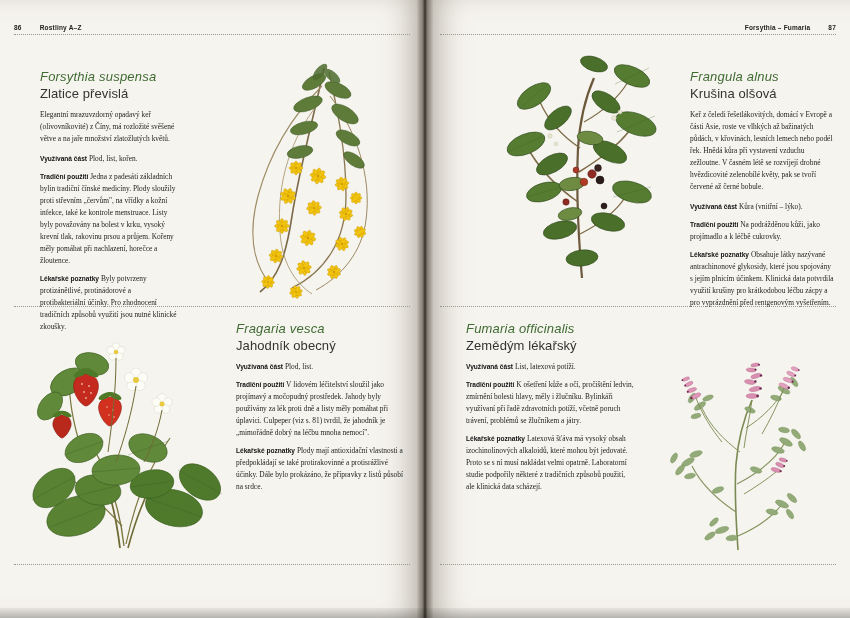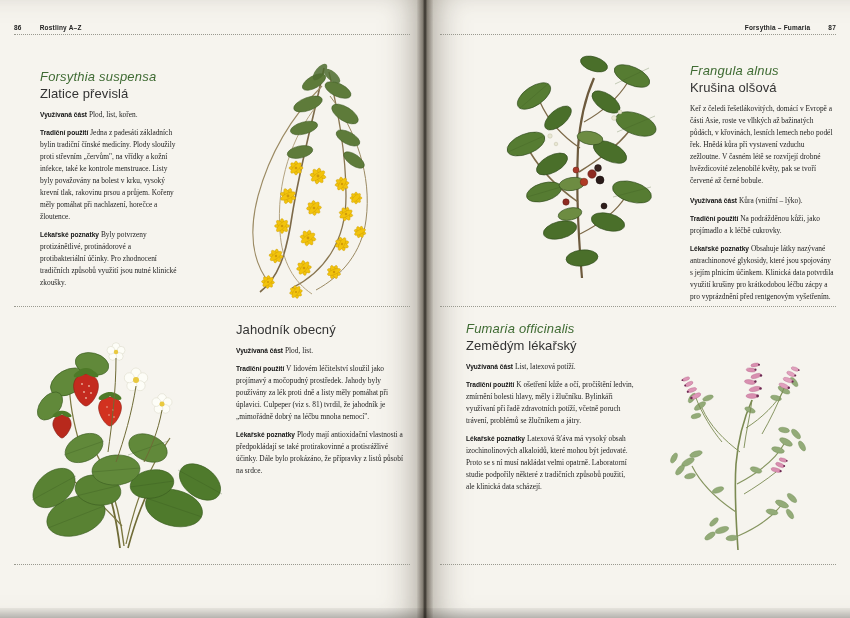--- a/index.html
+++ b/index.html
@@ -148,20 +148,21 @@
 
   <div class="rule-dotted" style="left:14px; top:306px; width:396px;"></div>
   <div class="rule-dotted" style="left:440px; top:306px; width:396px;"></div>
 
   <div class="rule-dotted" style="left:14px; top:564px; width:396px;"></div>
   <div class="rule-dotted" style="left:440px; top:564px; width:396px;"></div>
 
   <div class="textcol" style="left:40px; top:70px; width:138px;">
     <div class="entry-title">Forsythia suspensa</div>
     <div class="entry-common">Zlatice převislá</div>
+    <div class="intro">Elegantní mrazuvzdorný opadavý keř (olivovníkovité) z Číny, má rozložité svěšené větve a na jaře množství zlatožlutých květů.</div>
     <p class="para"><span class="lbl">Využívaná část</span> <span>Plod, list, kořen.</span></p>
     <p class="para"><span class="lbl">Tradiční použití</span> <span>Jedna z padesáti základních bylin tradiční čínské medicíny. Plody sloužily proti střevním „červům", na vřídky a kožní infekce, také ke kontrole menstruace. Listy byly považovány na bolest v krku, vysoký krevní tlak, rakovinu prsou a průjem. Kořeny měly pomáhat při nachlazení, horečce a žloutence.</span></p>
     <p class="para"><span class="lbl">Lékařské poznatky</span> <span>Byly potvrzeny protizánětlivé, protinádorové a protibakteriální účinky. Pro zhodnocení tradičních způsobů využití jsou nutné klinické zkoušky.</span></p>
   </div>
 
   <div class="art" style="left:196px; top:56px;">
     <svg width="210" height="245" viewBox="0 0 210 245" aria-hidden="true">
 
       <path d="M128 12 C 118 60, 104 110, 96 160 C 90 200, 82 222, 64 236" fill="none" stroke="#7d6a49" stroke-width="1.6"></path>
       <path d="M133 16 C 142 56, 150 96, 150 140 C 150 186, 128 216, 96 232" fill="none" stroke="#8a7751" stroke-width="1.3"></path>
@@ -298,21 +299,21 @@
             <circle cx="80" cy="200" r="1.2"></circle>
           <circle cx="108" cy="212" r="1.3"></circle>
             <circle cx="138" cy="216" r="1.2"></circle>
           <circle cx="72" cy="226" r="1.1"></circle>
             <circle cx="100" cy="236" r="1.1"></circle>
         </g>
       </g>
     </svg>
   </div>
 
-  <div class="textcol" style="left:690px; top:64px; width:144px;">
+  <div class="textcol" style="left:690px; top:70px; width:144px;">
     <div class="entry-title">Frangula alnus</div>
     <div class="entry-common">Krušina olšová</div>
     <div class="intro">Keř z čeledi řešetlákovitých, domácí v Evropě a části Asie, roste ve vlhkých až bažinatých půdách, v křovinách, lesních lemech nebo podél řek. Hnědá kůra při vystavení vzduchu zežloutne. V časném létě se rozvíjejí drobné hvězdicovité zelenobílé květy, pak se tvoří červené až černé bobule.</div>
     <p class="para"><span class="lbl">Využívaná část</span> <span>Kůra (vnitřní – lýko).</span></p>
     <p class="para"><span class="lbl">Tradiční použití</span> <span>Na podrážděnou kůži, jako projímadlo a k léčbě cukrovky.</span></p>
     <p class="para"><span class="lbl">Lékařské poznatky</span> <span>Obsahuje látky nazývané antrachinonové glykosidy, které jsou spojovány s jejím plnicím účinkem. Klinická data potvrdila využití krušiny pro krátkodobou léčbu zácpy a pro vyprázdnění před rentgenovým vyšetřením.</span></p>
   </div>
 
   <div class="art" style="left:486px; top:52px;">
     <svg width="190" height="230" viewBox="0 0 190 230" aria-hidden="true">
@@ -372,20 +373,21 @@
       <g fill="#e8e7d2" stroke="#b9b79a" stroke-width="0.4">
         <circle cx="128" cy="66" r="2.4"></circle>
           <circle cx="134" cy="60" r="2"></circle>
         <circle cx="64" cy="84" r="2.2"></circle>
           <circle cx="70" cy="92" r="1.8"></circle>
       </g>
     </svg>
   </div>
 
   <div class="textcol" style="left:236px; top:322px; width:172px;">
+    <div class="entry-title">Fragaria vesca</div>
     <div class="entry-common">Jahodník obecný</div>
     <p class="para"><span class="lbl">Využívaná část</span> <span>Plod, list.</span></p>
     <p class="para"><span class="lbl">Tradiční použití</span> <span>V lidovém léčitelství sloužil jako projímavý a močopudný prostředek. Jahody byly používány za lék proti dně a listy měly pomáhat při úplavici. Culpeper (viz s. 81) tvrdil, že jahodník je „mimořádně dobrý na léčbu mnoha nemocí".</span></p>
     <p class="para"><span class="lbl">Lékařské poznatky</span> <span>Plody mají antioxidační vlastnosti a předpokládají se také protirakovinné a protisrážlivé účinky. Dále bylo prokázáno, že přípravky z listů působí na srdce.</span></p>
   </div>
 
   <div class="art" style="left:24px; top:320px;">
     <svg width="210" height="232" viewBox="0 0 210 232" aria-hidden="true">
 
       <path d="M96 228 C 92 196, 86 168, 74 142" fill="none" stroke="#6f6b36" stroke-width="1.8"></path>

